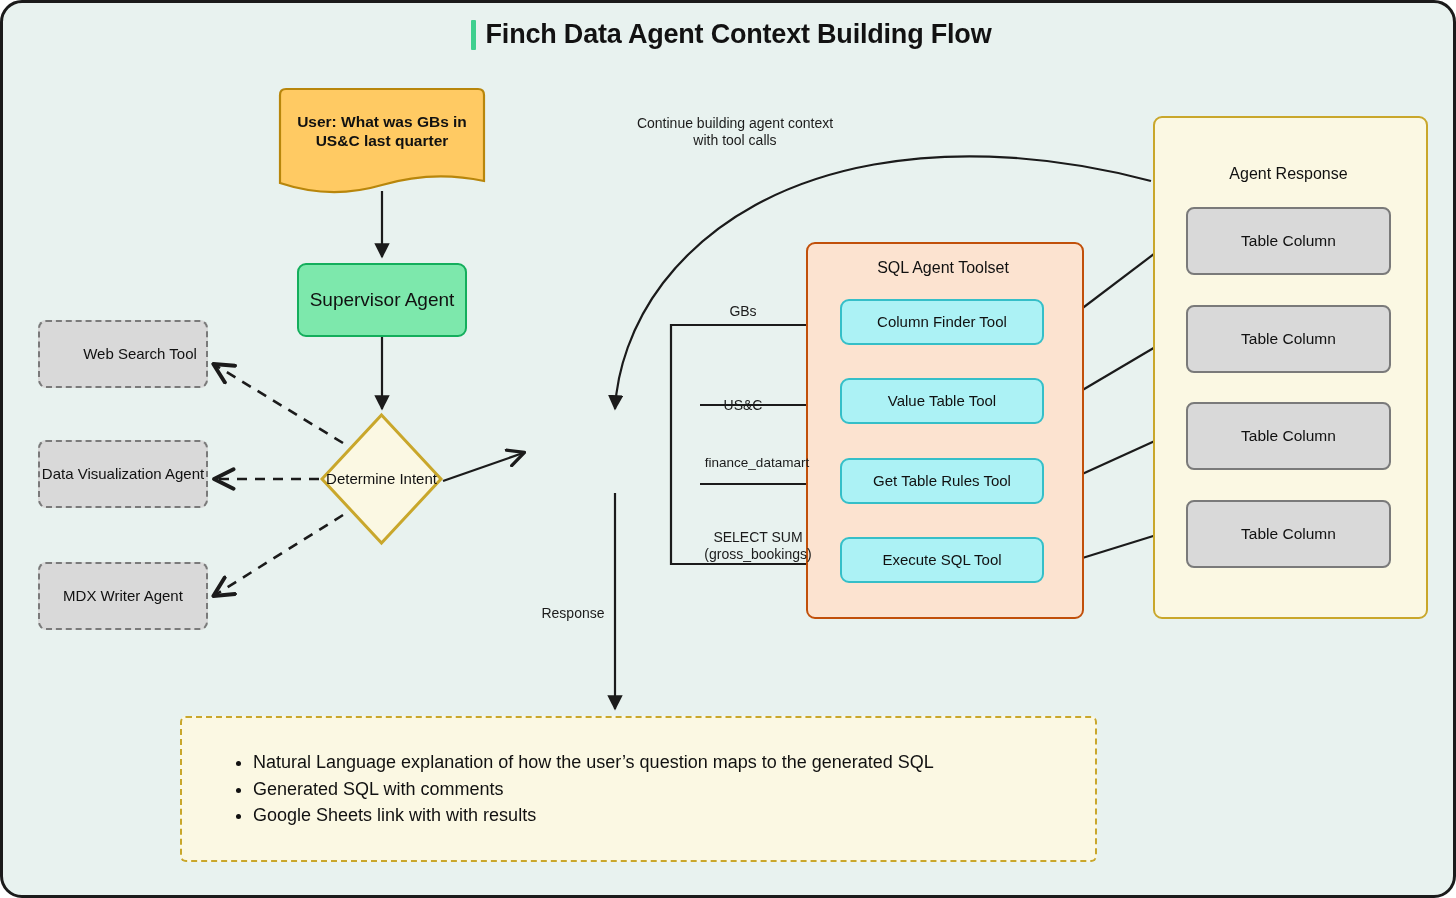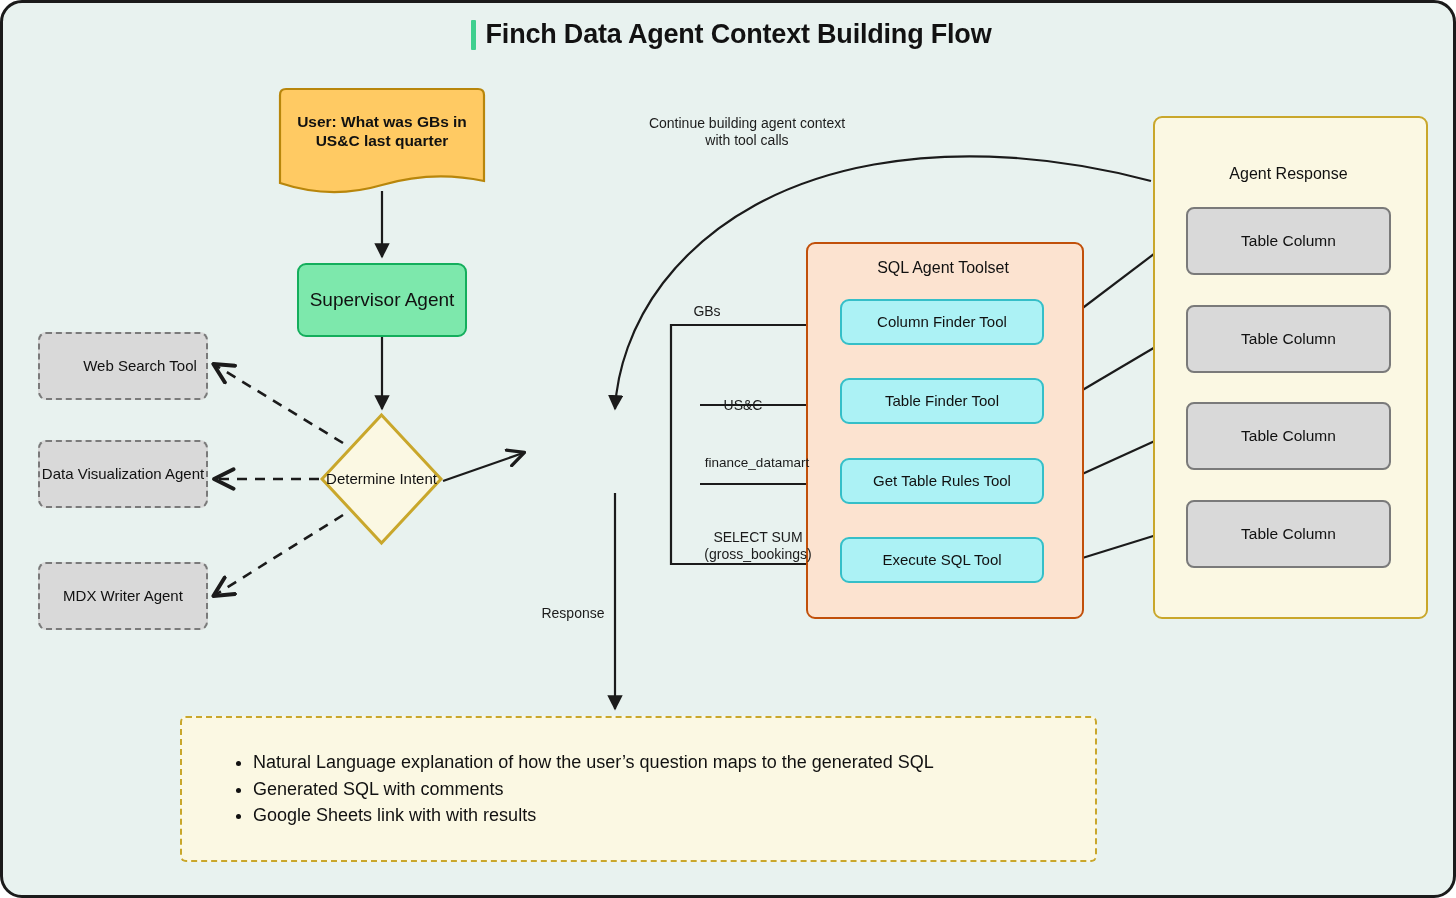--- a/index.html
+++ b/index.html
@@ -92,21 +92,21 @@
   
   .gray-dashed {
     background: #d9d9d9;
     border: 2px dashed #7a7a7a;
     border-radius: 8px;
     font-size: 15px;
     left: 35px;
     width: 170px;
     height: 68px;
   }
-  #web-search-tool { top: 329px; padding-left: 34px; }
+  #web-search-tool { top: 317px; padding-left: 34px; }
   #data-viz-agent  { top: 437px; }
   #mdx-writer-agent{ top: 559px; }
 
   
   #toolset-box {
     position: absolute;
     left: 803px; top: 239px;
     width: 274px; height: 373px;
     background: #fce3d0;
     border: 2.5px solid #c1500a;
@@ -185,22 +185,22 @@
 
   
   .edge-label {
     position: absolute;
     font-size: 14px;
     color: #1b1b1b;
     text-align: center;
     line-height: 1.2;
     white-space: pre-line;
   }
-  #lbl-continue { left: 632px; top: 112px; width: 200px; font-size: 14px; margin-left: 12px; }
-  #lbl-gbs      { left: 654px; top: 300px; width: 100px; }
+  #lbl-continue { left: 632px; top: 112px; width: 200px; font-size: 14px; }
+  #lbl-gbs      { left: 690px; top: 300px; width: 100px; }
   #lbl-usc      { left: 690px; top: 394px; width: 100px; }
   #lbl-finance  { left: 688px; top: 452px; width: 132px; font-size: 13.5px; }
   #lbl-select   { left: 675px; top: 526px; width: 160px; }
   #lbl-response { left: 520px; top: 602px; width: 100px; }
 </style>
 </head>
 <body>
 
 <div id="canvas">
 
@@ -283,21 +283,21 @@
     <span>MDX Writer Agent</span>
   </div>
 
   <div id="toolset-box"></div>
   <div class="node" id="toolset-title">SQL Agent Toolset</div>
 
   <div class="node tool-box" id="tool-column-finder">
     <span>Column Finder Tool</span>
   </div>
   <div class="node tool-box" id="tool-value-finder">
-    <span>Table Finder Tool</span>
+    <span>Value Table Tool</span>
   </div>
   <div class="node tool-box" id="tool-get-rules">
     <span>Get Table Rules Tool</span>
   </div>
   <div class="node tool-box" id="tool-execute-sql">
     <span>Execute SQL Tool</span>
   </div>
 
   <div id="context-box"></div>
   <div class="node" id="context-title">Agent Response</div>

